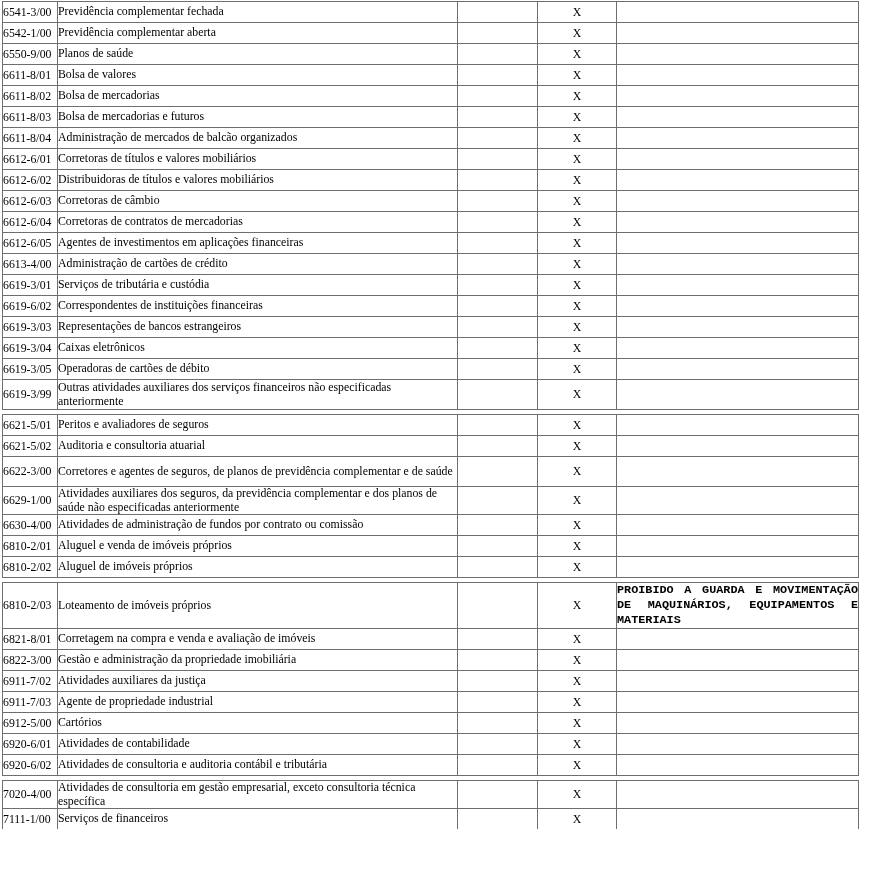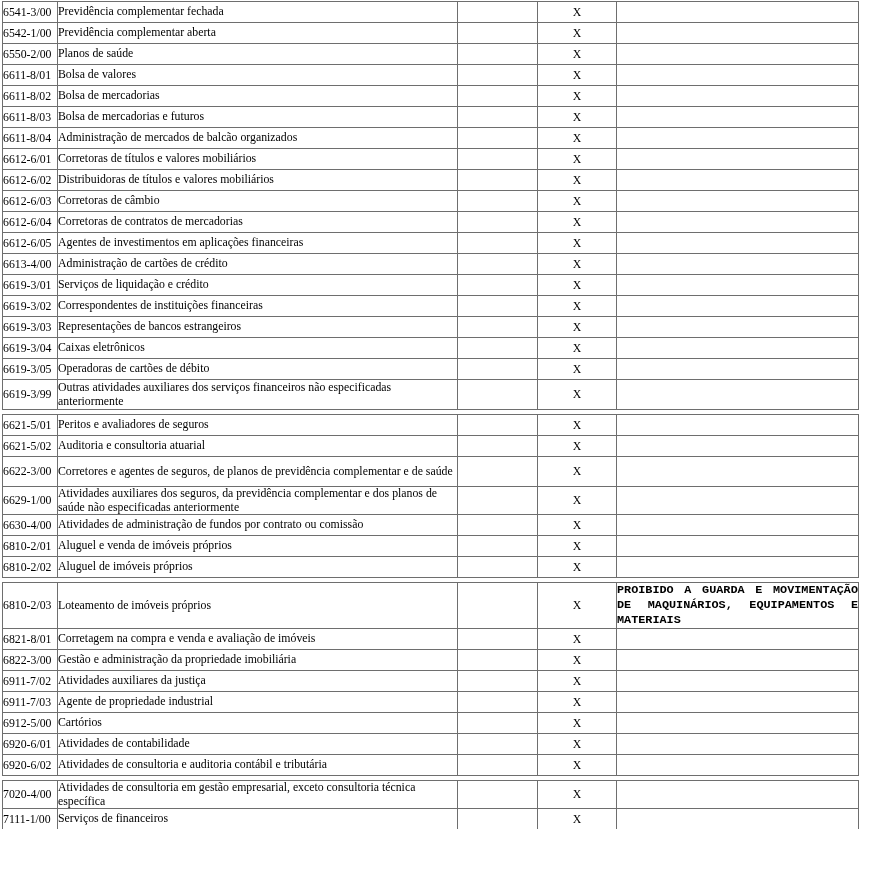--- a/index.html
+++ b/index.html
@@ -82,21 +82,21 @@
           <td class="note"></td>
         </tr>
         <tr>
           <td class="code">6542-1/00</td>
           <td class="desc">Previdência complementar aberta</td>
           <td class="blank"></td>
           <td class="mark">X</td>
           <td class="note"></td>
         </tr>
         <tr>
-          <td class="code">6550-2/00</td>
+          <td class="code">6550-9/00</td>
           <td class="desc">Planos de saúde</td>
           <td class="blank"></td>
           <td class="mark">X</td>
           <td class="note"></td>
         </tr>
         <tr>
           <td class="code">6611-8/01</td>
           <td class="desc">Bolsa de valores</td>
           <td class="blank"></td>
           <td class="mark">X</td>
@@ -160,27 +160,27 @@
         </tr>
         <tr>
           <td class="code">6613-4/00</td>
           <td class="desc">Administração de cartões de crédito</td>
           <td class="blank"></td>
           <td class="mark">X</td>
           <td class="note"></td>
         </tr>
         <tr>
           <td class="code">6619-3/01</td>
-          <td class="desc">Serviços de liquidação e crédito</td>
-          <td class="blank"></td>
-          <td class="mark">X</td>
-          <td class="note"></td>
-        </tr>
-        <tr>
-          <td class="code">6619-3/02</td>
+          <td class="desc">Serviços de tributária e custódia</td>
+          <td class="blank"></td>
+          <td class="mark">X</td>
+          <td class="note"></td>
+        </tr>
+        <tr>
+          <td class="code">6619-6/02</td>
           <td class="desc">Correspondentes de instituições financeiras</td>
           <td class="blank"></td>
           <td class="mark">X</td>
           <td class="note"></td>
         </tr>
         <tr>
           <td class="code">6619-3/03</td>
           <td class="desc">Representações de bancos estrangeiros</td>
           <td class="blank"></td>
           <td class="mark">X</td>

